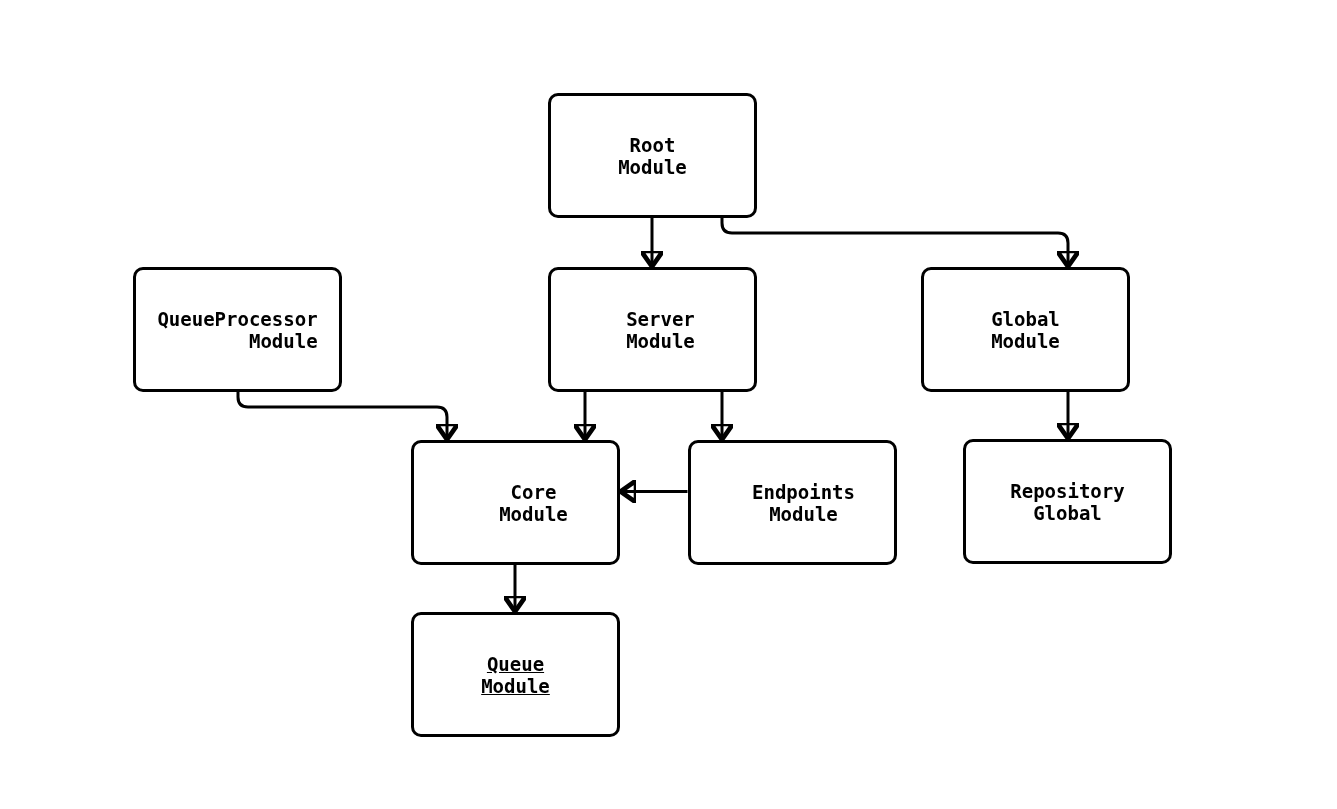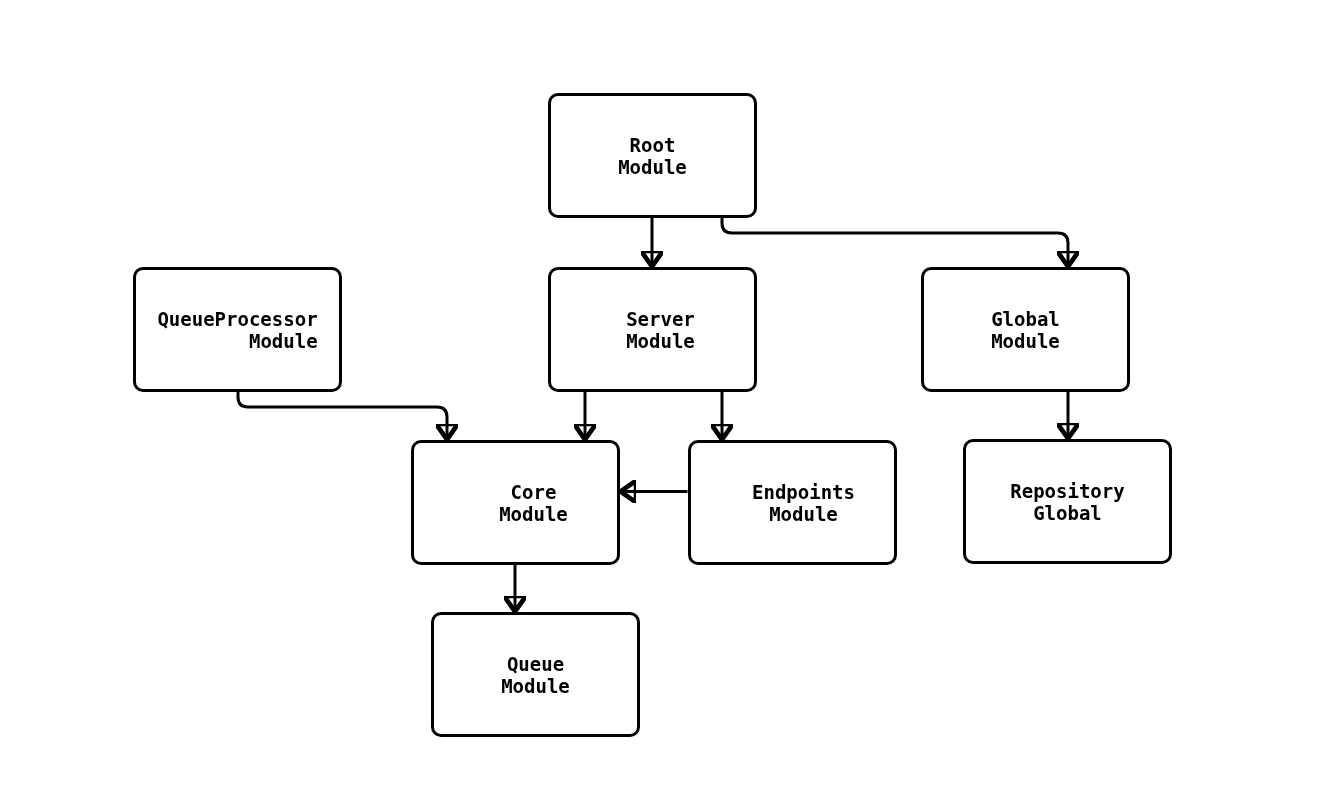--- a/index.html
+++ b/index.html
@@ -47,21 +47,21 @@
     color: #000000;
     white-space: pre-line;
   }
   .node-root          { left: 548px; top: 93px;  }
   .node-queueprocessor{ left: 133px; top: 267px; text-align: right; }
   .node-server        { left: 548px; top: 267px; padding-left: 16px; }
   .node-global        { left: 921px; top: 267px; }
   .node-core          { left: 411px; top: 440px; padding-left: 36px; }
   .node-endpoints     { left: 688px; top: 440px; padding-left: 22px; }
   .node-repository    { left: 963px; top: 439px; }
-  .node-queue         { left: 431px; top: 612px; }
+  .node-queue         { left: 411px; top: 612px; text-decoration: underline; }
 </style>
 </head>
 <body>
 
 <div class="canvas">
 
   <svg class="edges" viewBox="0 0 1337 809" xmlns="http://www.w3.org/2000/svg">
     <defs>
       <marker id="arrowhead" viewBox="0 0 10 14" refX="9" refY="7" markerWidth="5.2" markerHeight="7.4" markerUnits="strokeWidth" orient="auto">
         <path d="M0,0 L10,7 L0,14 Z" fill="#000000" stroke="none"></path>

